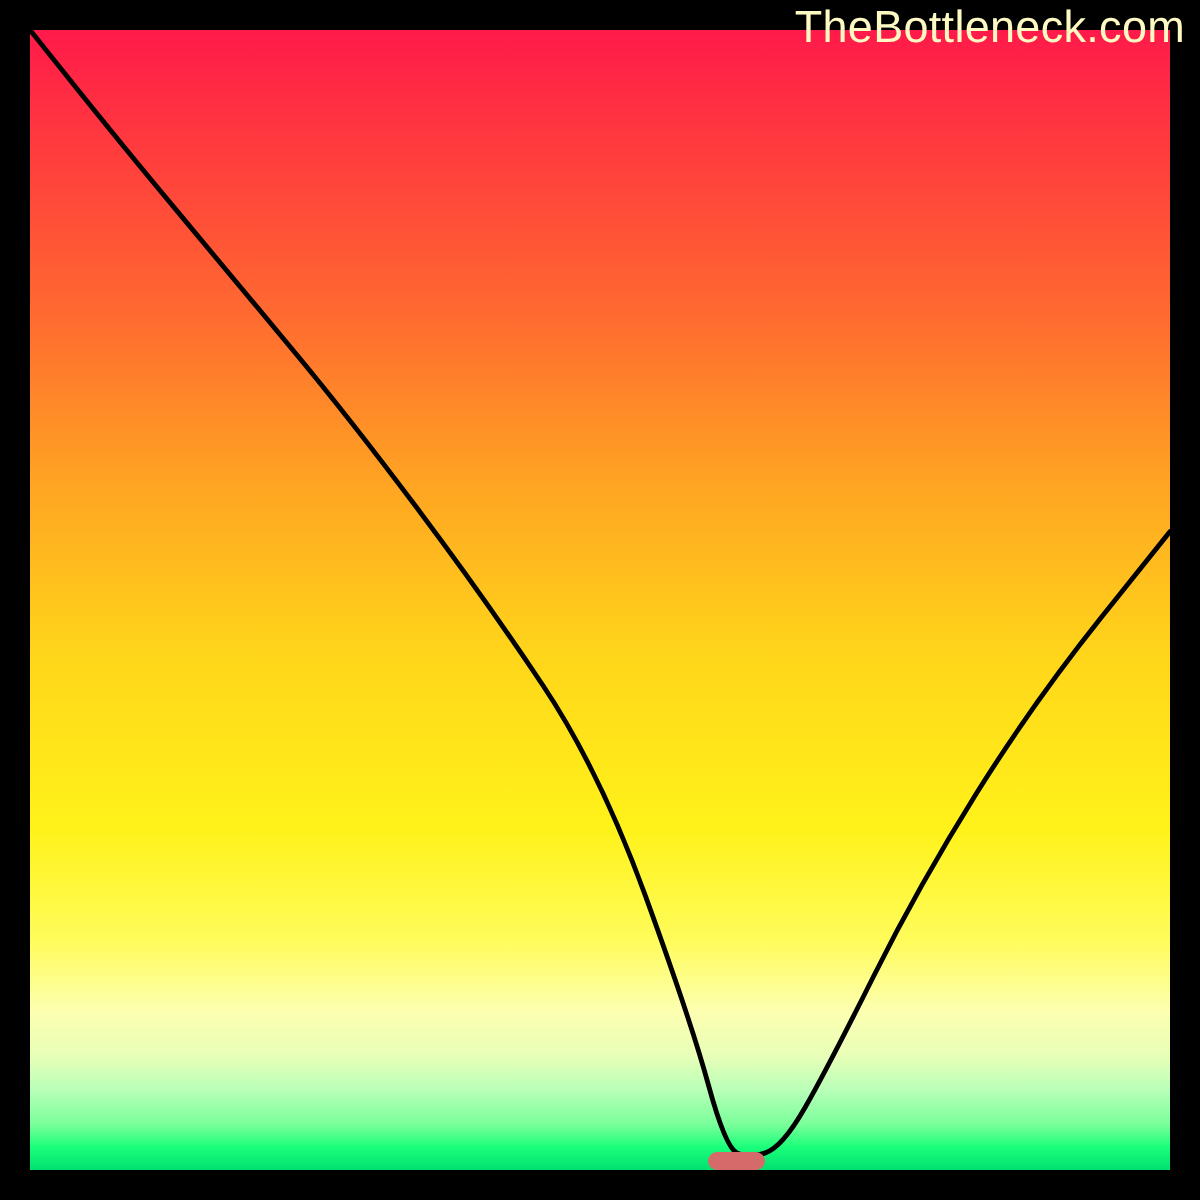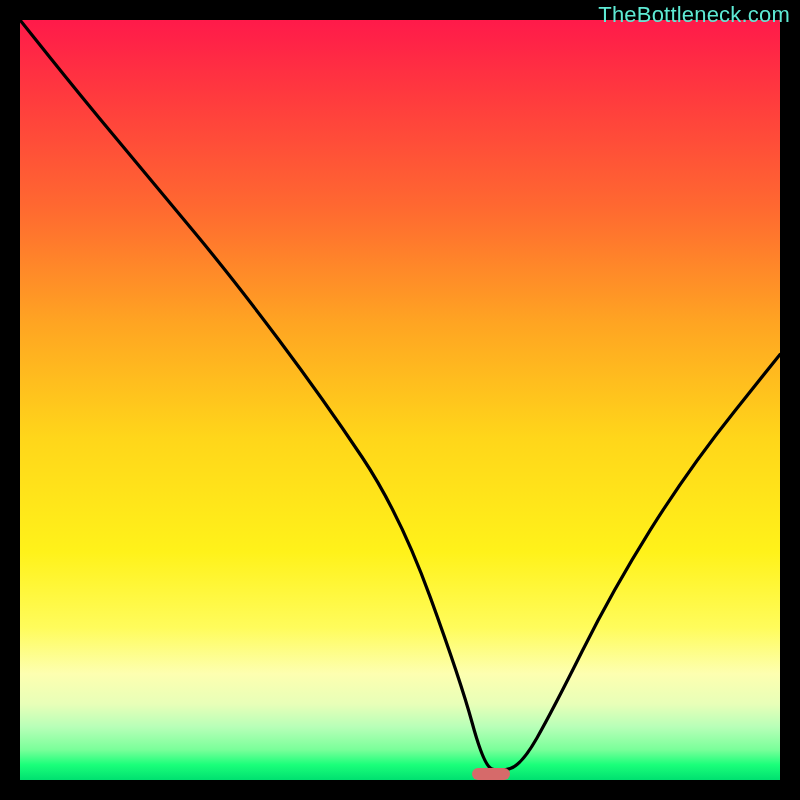--- a/index.html
+++ b/index.html
@@ -35,22 +35,22 @@
       #b8ffb8 93%,
       #7aff9a 96%,
       #1aff7a 98%,
       #00e070 100%
     );
   }
   .watermark {
     position: absolute;
     top: 2px;
     right: 10px;
-    color: #5eead4;
-    font-size: 22px;
+    color: #fef9c3;
+    font-size: 30px;
     font-weight: 500;
     letter-spacing: 0.2px;
   }
   svg.curve {
     position: absolute;
     left: 0;
     top: 0;
     width: 760px;
     height: 760px;
   }

